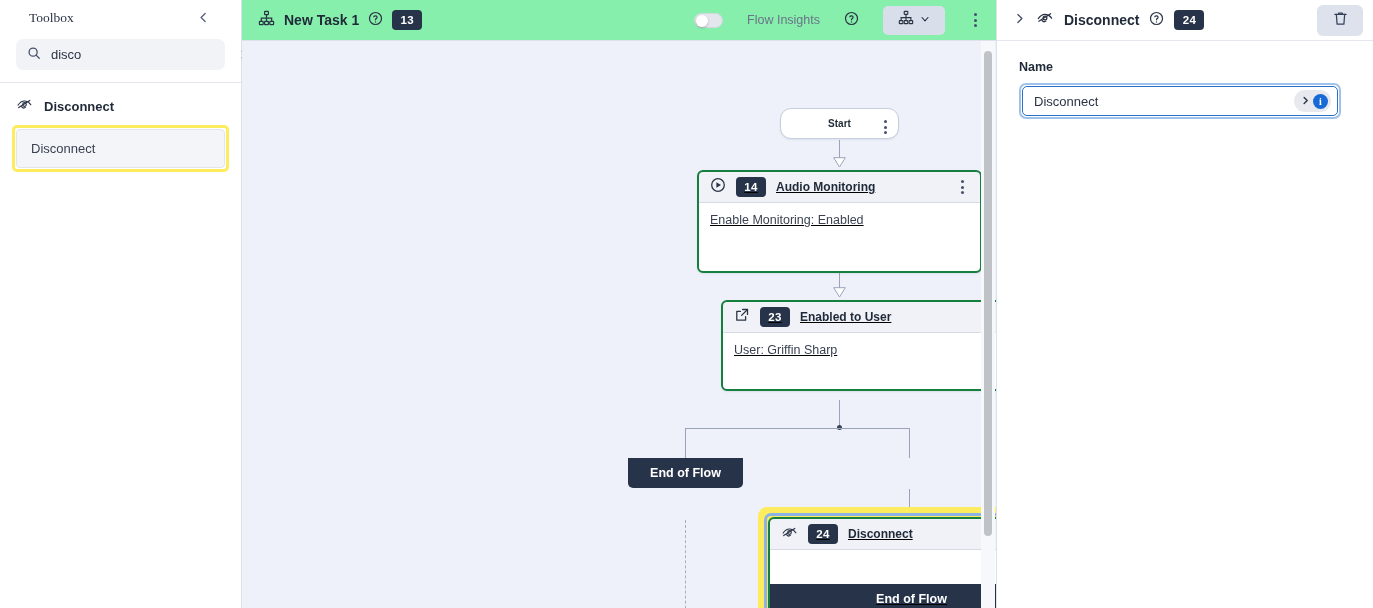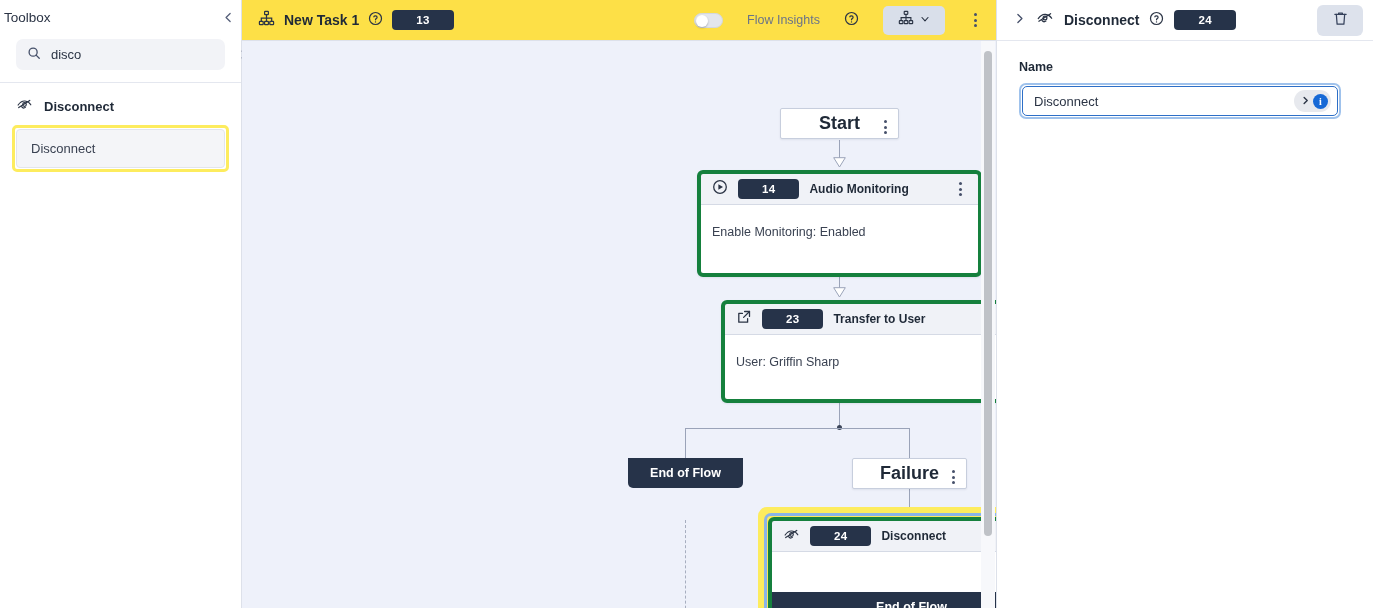--- a/index.html
+++ b/index.html
@@ -11,21 +11,21 @@
   .app { display: flex; width: 1373px; height: 608px; }
 
   
   .sidebar {
     width: 242px; height: 608px; background: #ffffff;
     border-right: 1px solid #dde1ea;
     display: flex; flex-direction: column; flex: 0 0 242px;
   }
   .sb-head {
     height: 35px; display: flex; align-items: center;
-    padding: 0 4px; justify-content: space-between;
+    padding: 0 29px; justify-content: space-between; font-family: Liberation Serif, serif;
   }
   .sb-title { font-size: 13.5px; color: #2b3445; font-weight: 400; }
   .collapse-btn {
     width: 18px; height: 18px; display: flex; align-items: center;
     justify-content: center; color: #56607a; cursor: pointer;
   }
   .sb-search-wrap { padding: 4px 16px 12px 16px; }
   .sb-search {
     height: 31px; background: #f2f3f7; border-radius: 7px;
     display: flex; align-items: center; padding: 0 11px; gap: 10px;
@@ -50,30 +50,30 @@
   .sb-item {
     background: #f4f5f8; border: 1px solid #e2e5ec; border-radius: 4px;
     height: 39px; display: flex; align-items: center; padding: 0 14px;
     font-size: 13px; color: #3a4252; cursor: grab;
   }
 
   
   .center { flex: 1 1 auto; display: flex; flex-direction: column;
             min-width: 0; position: relative; }
   .topbar {
-    height: 41px; background: #fde047; border-bottom: 1px solid #dde1ea;
+    height: 41px; background: #86efac; border-bottom: 1px solid #dde1ea;
     display: flex; align-items: center; padding: 0 14px 0 16px; gap: 0;
     flex: 0 0 41px;
     justify-content: center;
   }
   .tb-left { display: flex; align-items: center; gap: 9px; }
   .tb-task-name { font-size: 14px; font-weight: bold; color: #1f2937; }
   .badge {
     background: #263349; color: #ffffff; border-radius: 4px;
-    font-size: 11.5px; font-weight: bold; padding: 4px 24px;
+    font-size: 11.5px; font-weight: bold; padding: 4px 8px;
     min-width: 30px; text-align: center; letter-spacing: .3px;
   }
   .tb-right { margin-left: auto; display: flex; align-items: center; gap: 24px; }
   .toggle {
     width: 29px; height: 15px; border-radius: 8px; background: #e3e6ed;
     border: 1px solid #d2d7e0; position: relative; cursor: pointer; flex: 0 0 29px;
   }
   .toggle .knob {
     position: absolute; top: 1px; left: 1px; width: 12px; height: 12px;
     border-radius: 50%; background: #ffffff;
@@ -99,38 +99,38 @@
     position: absolute; right: 1px; top: 0; width: 14px; height: 100%;
     background: #f7f8fb;
   }
   .scrollbar-thumb {
     position: absolute; left: 3px; top: 10px; width: 8px; height: 485px;
     background: #bfc2c7; border-radius: 5px;
   }
 
   .node { position: absolute; }
   .nd-box {
-    background: #14532d; border: 4px solid #15803d; border-radius: 6px;
-    box-shadow: 0 1px 2px rgba(30,40,70,.08); overflow: hidden;
+    background: #14532d; border: 2px solid #15803d; border-radius: 6px;
+    box-shadow: 0 1px 2px rgba(30,40,70,.08); overflow: hidden; text-decoration: underline;
   }
   .nd-head {
     display: flex; align-items: center; gap: 10px; padding: 0 11px;
     height: 31px; background: #f0f2f7; border-bottom: 1px solid #d5dae5;
   }
   .nd-title { font-size: 12px; font-weight: bold; color: #1f2937; }
-  .nd-body { padding: 20px 11px; font-size: 12.5px; color: #3a4252;
+  .nd-body { padding: 10px 11px; font-size: 12.5px; color: #3a4252;
              background: #ffffff; }
   .nd-foot {
     background: #263349; color: #ffffff; font-size: 12.5px; font-weight: bold;
     text-align: center; padding: 8px 0;
   }
   .nd-simple {
-    background: #ffffff; border: 1px solid #c7cedd; border-radius: 2px;
+    background: #ffffff; border: 1px solid #c7cedd; border-radius: 11px;
     height: 31px; display: flex; align-items: center; justify-content: center;
-    font-size: 18px; font-weight: bold; color: #1f2937;
+    font-size: 10px; font-weight: bold; color: #1f2937;
     box-shadow: 0 1px 2px rgba(30,40,70,.08); position: relative;
   }
   .nd-simple .kebab { position: absolute; right: 6px; top: 8px; }
 
   .selected-halo {
     position: absolute; border: 4px solid #fdec5e; border-radius: 9px;
     background: #fdec5e;
   }
   .selected-inner {
     position: absolute; border: 3px solid #8ab4e8; border-radius: 7px;
@@ -359,45 +359,35 @@
         <div class="nd-box">
           <div class="nd-head">
             <span>
               <svg width="16" height="16" viewBox="0 0 16 16" fill="none" stroke="#2b3445" stroke-width="1.3" stroke-linecap="round" stroke-linejoin="round">
                 <path d="M8.6 2.5 H13.5 V7.4"></path>
                   <path d="M13.5 2.5 L7.6 8.4"></path>
                 <path d="M11.6 9.6 V13.2 H2.8 V4.4 H6.4"></path>
                 </svg>
             </span>
             <span class="badge">23</span>
-            <span class="nd-title">Transfer to User</span>
+            <span class="nd-title">Enabled to User</span>
             <span class="kebab" style="margin-left:auto">
                 <i></i>
                 <i></i>
                 <i></i>
               </span>
           </div>
-          <div class="nd-body" style="height:64px;">User: Griffin Sharp</div>
+          <div class="nd-body" style="height:56px;">User: Griffin Sharp</div>
         </div>
       </div>
 
       <div class="node" style="left:386px; top:417px; width:115px;">
         <div class="nd-foot" style="border-radius:0 0 5px 5px;">End of Flow</div>
       </div>
 
-      <div class="node" style="left:610px; top:417px; width:115px;">
-        <div class="nd-simple">
-          <span>Failure</span>
-          <span class="kebab">
-              <i></i>
-              <i></i>
-              <i></i>
-            </span>
-        </div>
-      </div>
 
       <div class="selected-halo" style="left:516px; top:466px; width:307px; height:118px;"></div>
       <div class="selected-inner" style="left:522px; top:472px; width:295px; height:106px;"></div>
       <div class="node" style="left:526px; top:476px; width:287px;">
         <div class="nd-box">
           <div class="nd-head">
             <span>
               <svg width="17" height="15" viewBox="0 0 20 16" fill="none" stroke="#2b3445" stroke-width="1.4" stroke-linecap="round" stroke-linejoin="round">
                 <path d="M2.5 8.6 C5 5 8 3.6 10.6 3.9 C14 4.3 16.4 6.6 17.4 8.3"></path>
                 <path d="M6.6 10.6 C7.6 12 9.6 12.4 11 11.4"></path>

